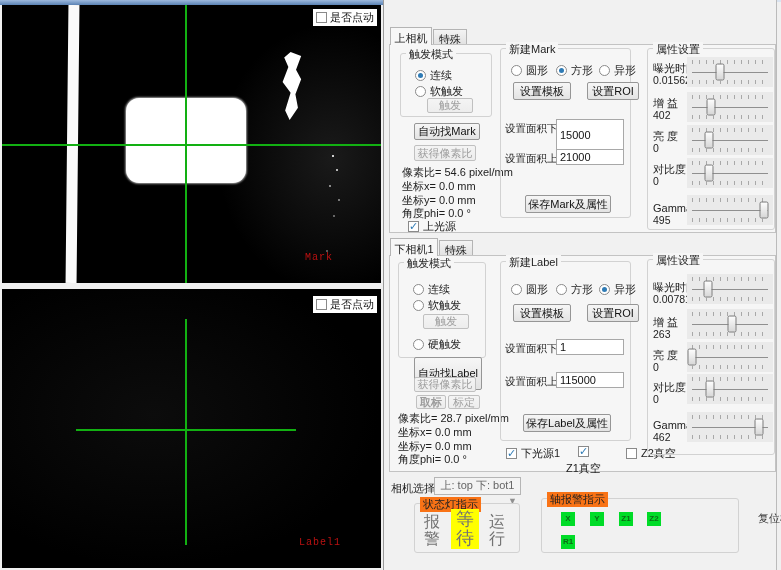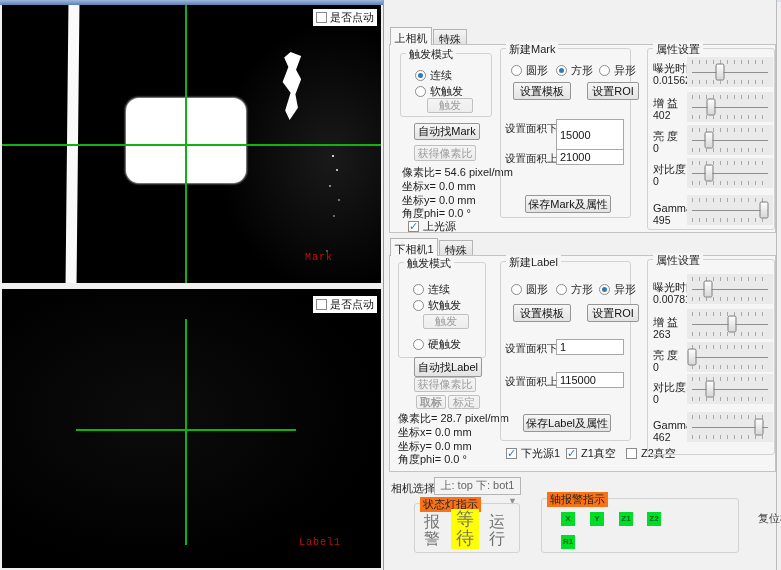--- a/index.html
+++ b/index.html
@@ -238,21 +238,21 @@
         <label class="rb" style="left:14px;top:35px;">
           <span class="rb-box"></span>
           <span>软触发</span>
         </label>
         <div class="btn disabled" style="left:24px;top:51px;width:46px;height:15px;">触发</div>
         <label class="rb" style="left:14px;top:74px;">
           <span class="rb-box"></span>
           <span>硬触发</span>
         </label>
       </div>
-      <div class="btn" style="left:24px;top:101px;width:68px;height:20px;">自动找Label</div>
+      <div class="btn" style="left:24px;top:101px;width:68px;height:33px;">自动找Label</div>
       <div class="btn disabled" style="left:24px;top:121px;width:62px;height:15px;">获得像素比</div>
       <div class="btn disabled" style="left:26px;top:139px;width:30px;height:14px;font-weight:bold;">取标</div>
       <div class="btn disabled" style="left:58px;top:139px;width:32px;height:14px;">标定</div>
       <div class="stat" style="left:8px;top:155px;">像素比= 28.7 pixel/mm</div>
       <div class="stat" style="left:8px;top:169px;">坐标x= 0.0 mm</div>
       <div class="stat" style="left:8px;top:183px;">坐标y= 0.0 mm</div>
       <div class="stat" style="left:8px;top:196px;">角度phi= 0.0 °</div>
 
       <div class="gb" style="left:110px;top:5px;width:131px;height:180px;">
         <span class="gb-label">新建Label</span>
@@ -274,21 +274,21 @@
         <div class="field" style="left:55px;top:77px;width:68px;height:16px;">1</div>
         <div class="flabel" style="left:4px;top:113px;">设置面积上限</div>
         <div class="field" style="left:55px;top:110px;width:68px;height:16px;">115000</div>
         <div class="btn" style="left:22px;top:152px;width:88px;height:18px;">保存Label及属性</div>
       </div>
 
       <label class="cb" style="left:116px;top:190px;">
         <span class="cb-box on"></span>
         <span>下光源1</span>
       </label>
-      <label class="cb" style="left:176px;top:190px;">
+      <label class="cb" style="left:176px;top:190px;flex-direction:column;">
         <span class="cb-box on"></span>
         <span>Z1真空</span>
       </label>
       <label class="cb" style="left:236px;top:190px;">
         <span class="cb-box"></span>
         <span>Z2真空</span>
       </label>
 
       <div class="gb" style="left:257px;top:3px;width:128px;height:196px;">
         <span class="gb-label">属性设置</span>

